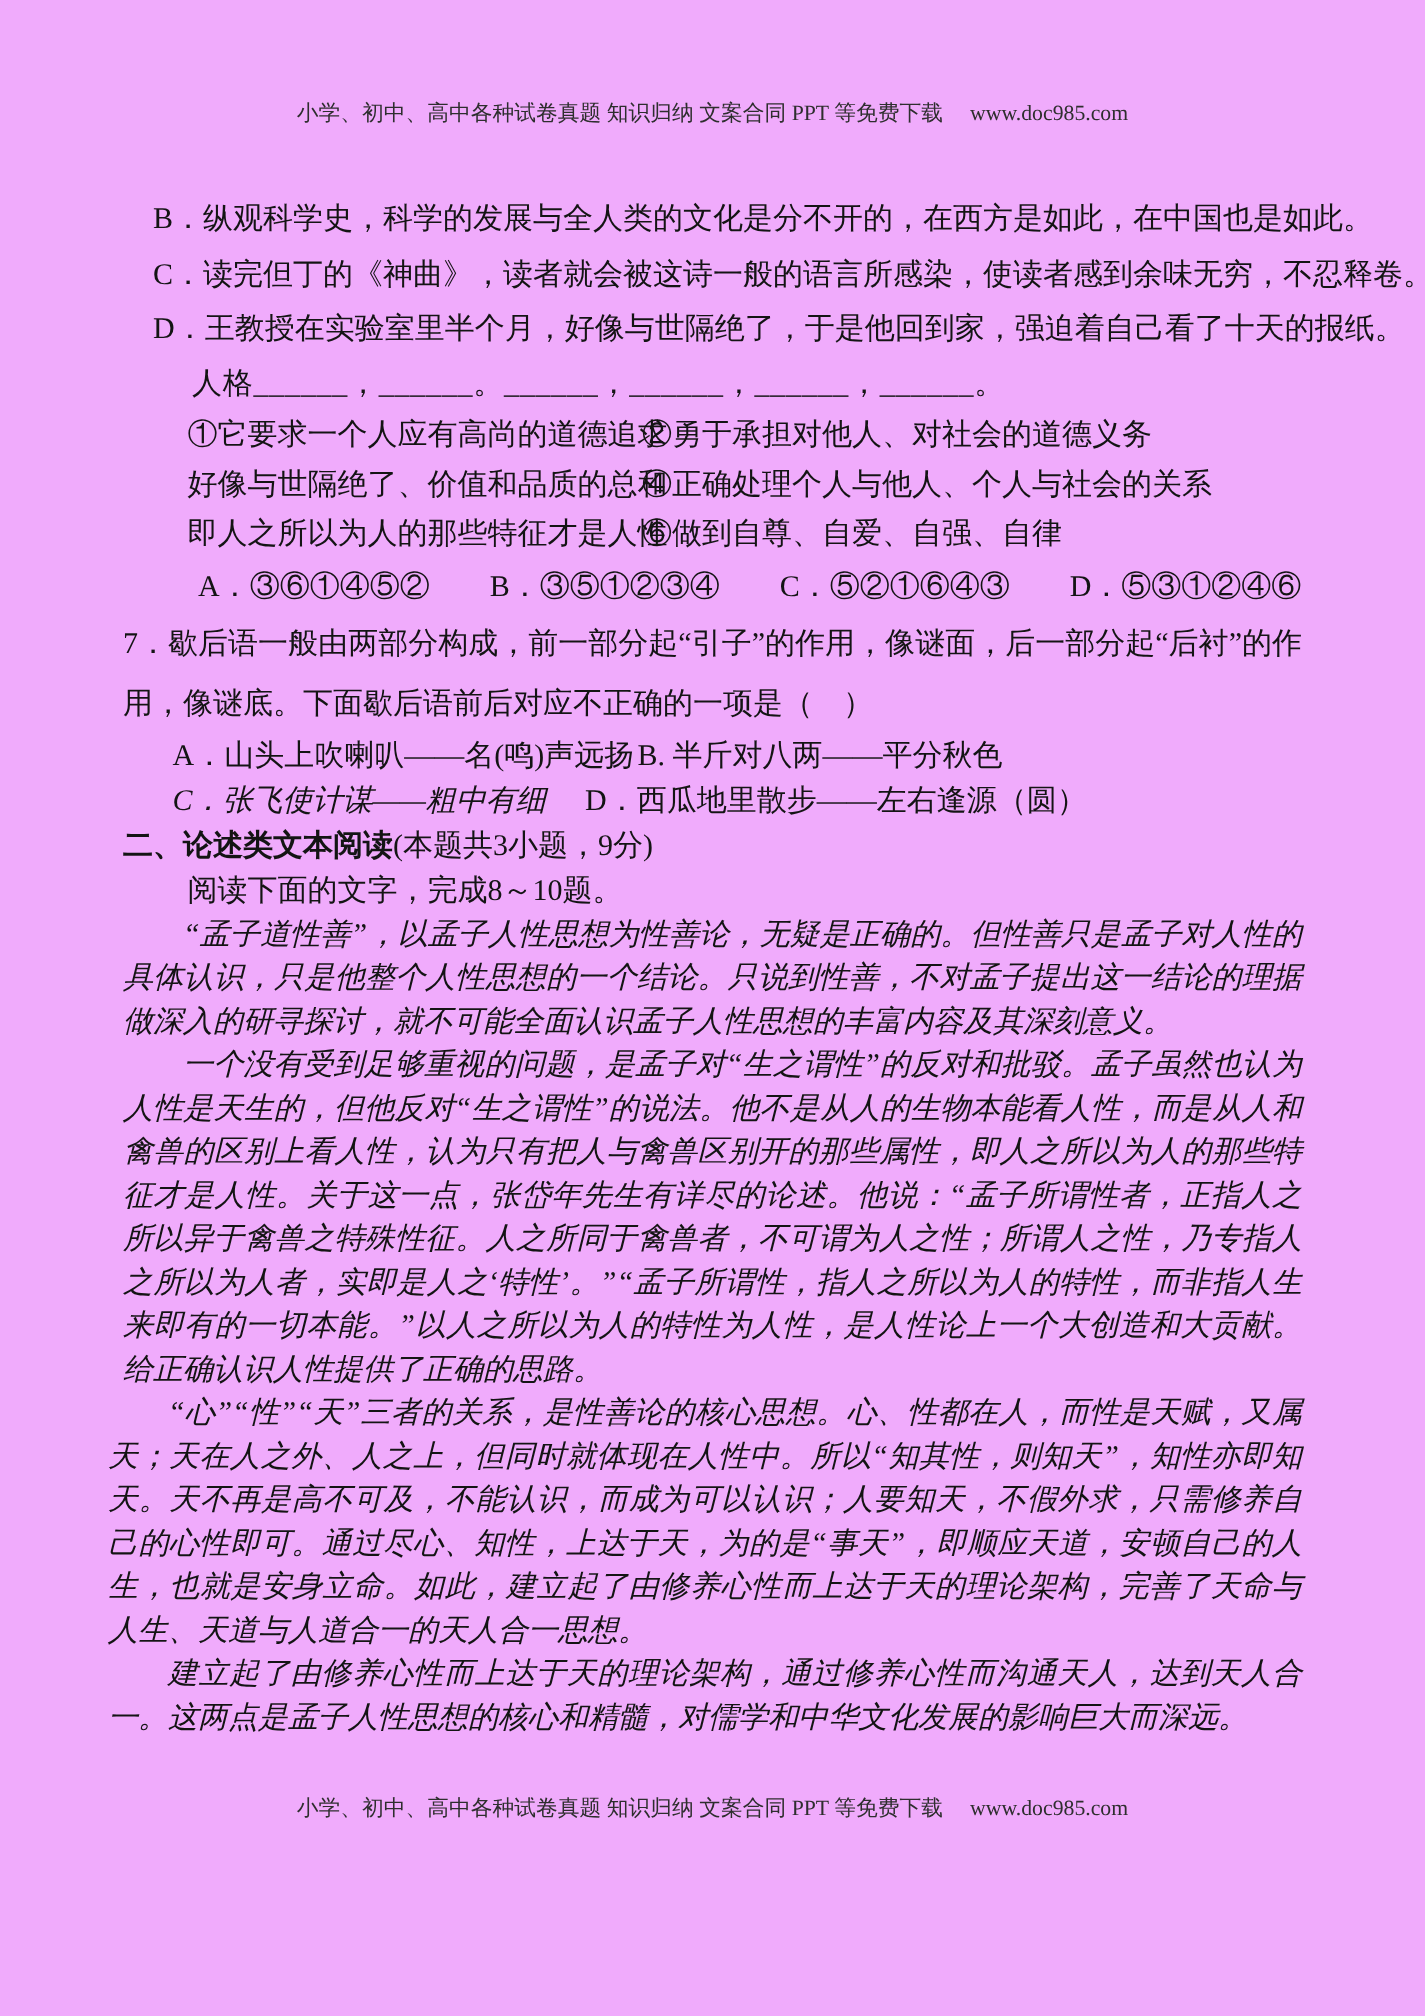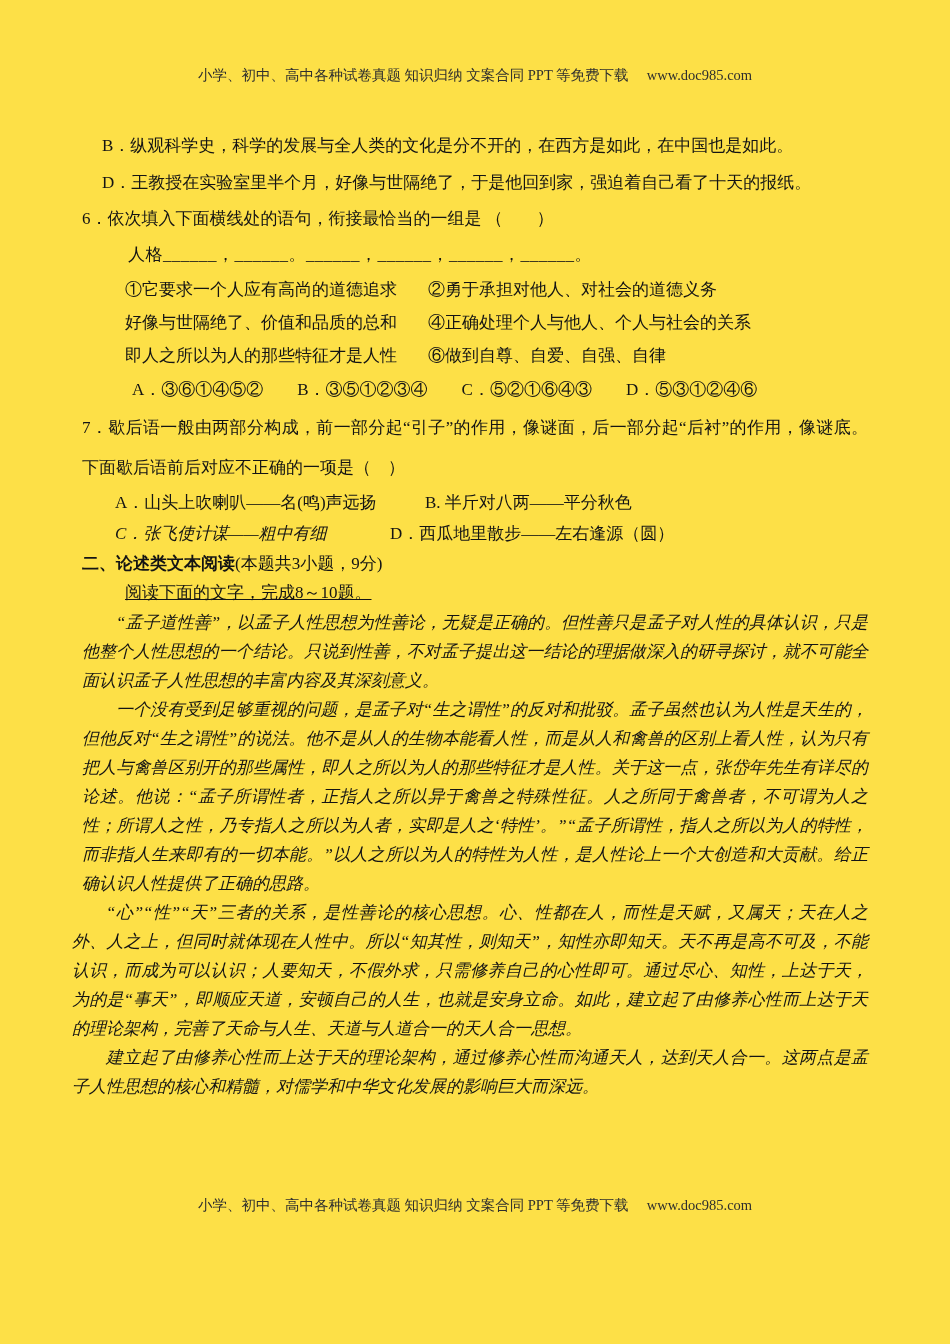--- a/index.html
+++ b/index.html
@@ -1,67 +1,67 @@
 <!DOCTYPE html>
 <html><head>
 <meta charset="utf-8">
 <style>
   html, body { margin:0; padding:0; background:#e8e8e8; }
   .page {
     position:relative;
     width:950px; height:1344px;
     margin:0 auto;
-    background:#fde047;
+    background:#f0abfc;
     font-family:"Liberation Serif","DejaVu Serif",serif;
     color:#141414;
     overflow:hidden;
   }
   .watermark {
     position:absolute; left:0; width:100%;
     text-align:center;
     font-size:14.5px; color:#2e2e2e;
     white-space:pre;
   }
   .wm-top { top:66px; }
   .wm-bottom { top:1196px; }
   .content {
     position:absolute; left:82px; top:128px; width:786px;
-    font-size:17px;
+    font-size:20px;
   }
   .q-line { line-height:36.5px; white-space:nowrap; }
   .q5-opt { padding-left:20px; }
   .q6-stem { line-height:36px; }
   .blanks { line-height:36px; padding-left:46px; letter-spacing:0.5px; }
   .pair-row { line-height:33px; padding-left:43px; white-space:nowrap; }
   .pair-row .col-l { display:inline-block; width:303px; }
   .choices { line-height:36px; padding-left:50px; white-space:pre; }
   .q7-stem { line-height:40px; text-align:justify; }
   .q7-row { line-height:30.5px; padding-left:33px; white-space:nowrap; }
   .q7-row .col-l { display:inline-block; }
   .q7-row.row1 .col-l { width:310px; }
   .q7-row.row2 .col-l { width:275px;font-style:italic; }
   .sec-head { line-height:29px; }
   .sec-head .b { font-weight:bold; }
-  .instruction { line-height:30px; padding-left:43px;text-decoration:underline; }
+  .instruction { line-height:30px; padding-left:43px; }
   .passage p { margin:0; line-height:29px; text-align:justify; text-indent:2em;font-style:italic; }
   .passage p.shift { margin-left:-10px; width:796px; }
 </style>
 </head>
 <body>
 
 <div class="page">
 
   <div class="watermark wm-top">小学、初中、高中各种试卷真题 知识归纳 文案合同 PPT 等免费下载　 www.doc985.com</div>
 
   <div class="content">
 
     <div class="q-line q5-opt">B．纵观科学史，科学的发展与全人类的文化是分不开的，在西方是如此，在中国也是如此。</div>
+    <div class="q-line q5-opt">C．读完但丁的《神曲》，读者就会被这诗一般的语言所感染，使读者感到余味无穷，不忍释卷。</div>
     <div class="q-line q5-opt">D．王教授在实验室里半个月，好像与世隔绝了，于是他回到家，强迫着自己看了十天的报纸。</div>
 
-    <div class="q-line q6-stem">6．依次填入下面横线处的语句，衔接最恰当的一组是 （　　）</div>
     <div class="q-line blanks">人格______，______。______，______，______，______。</div>
 
     <div class="pair-row">
       <span class="col-l">①它要求一个人应有高尚的道德追求</span><span>②勇于承担对他人、对社会的道德义务</span>
     </div>
     <div class="pair-row">
       <span class="col-l">好像与世隔绝了、价值和品质的总和</span><span>④正确处理个人与他人、个人与社会的关系</span>
     </div>
     <div class="pair-row">
       <span class="col-l">即人之所以为人的那些特征才是人性</span><span>⑥做到自尊、自爱、自强、自律</span>

